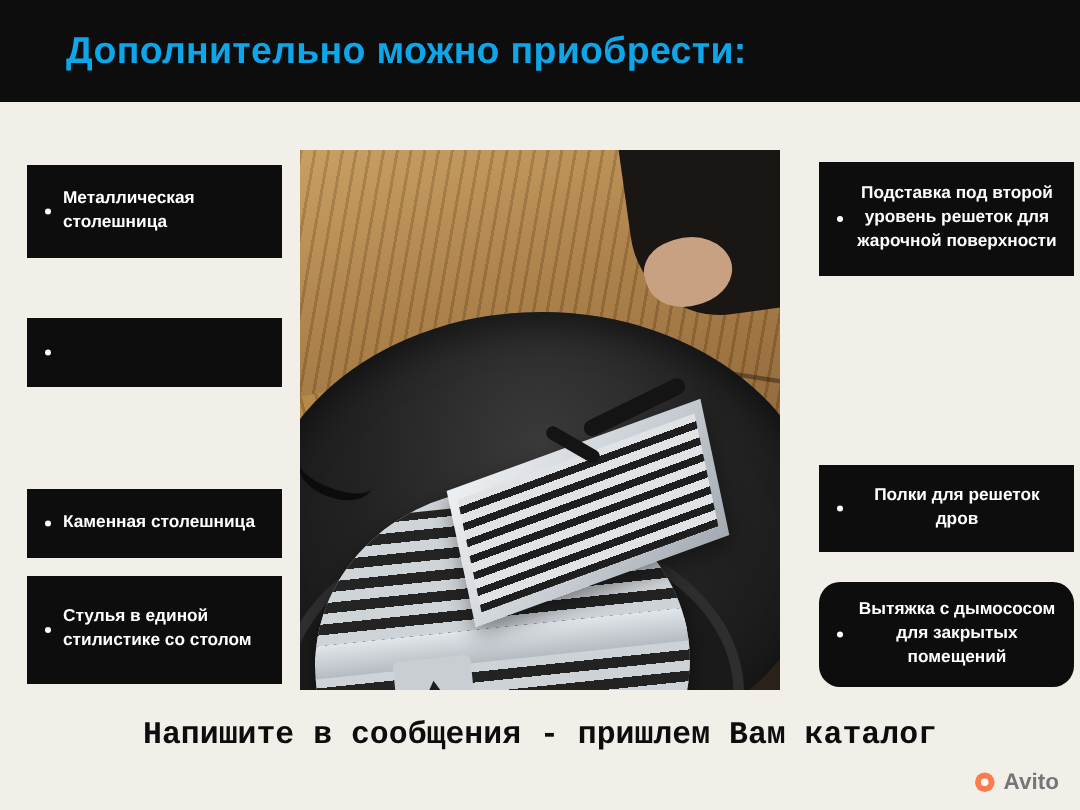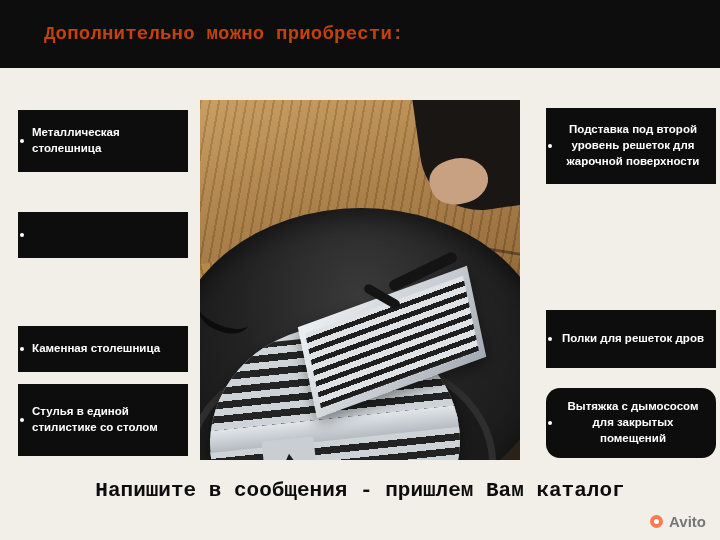--- a/index.html
+++ b/index.html
@@ -24,26 +24,25 @@
     top: 0;
     width: 720px;
     height: 68px;
     background: #0d0d0d;
     display: flex;
     align-items: center;
     box-sizing: border-box;
     padding-left: 44px;
   }
   .header-title {
-    color: #c2410c;
-    font-size: 19px;
+    color: #0ea5e9;
+    font-size: 25px;
     font-weight: bold;
     letter-spacing: 0.2px;
     white-space: nowrap;
-    font-family: Liberation Mono, monospace;
   }
 
   
   .photo {
     position: absolute;
     left: 200px;
     top: 100px;
     width: 320px;
     height: 360px;
     overflow: hidden;
@@ -232,21 +231,21 @@
 
   
   .card {
     position: absolute;
     background: #0d0d0d;
     color: #ffffff;
     font-size: 11.5px;
     font-weight: bold;
     line-height: 1.38;
     box-sizing: border-box;
-    padding: 10px 10px 10px 2px;
+    padding: 10px 10px 10px 12px;
     display: flex;
     align-items: center;
   }
   .card .dot {
     flex: 0 0 auto;
     width: 4px;
     height: 4px;
     background: #ffffff;
     border-radius: 50%;
     margin-right: 8px;

